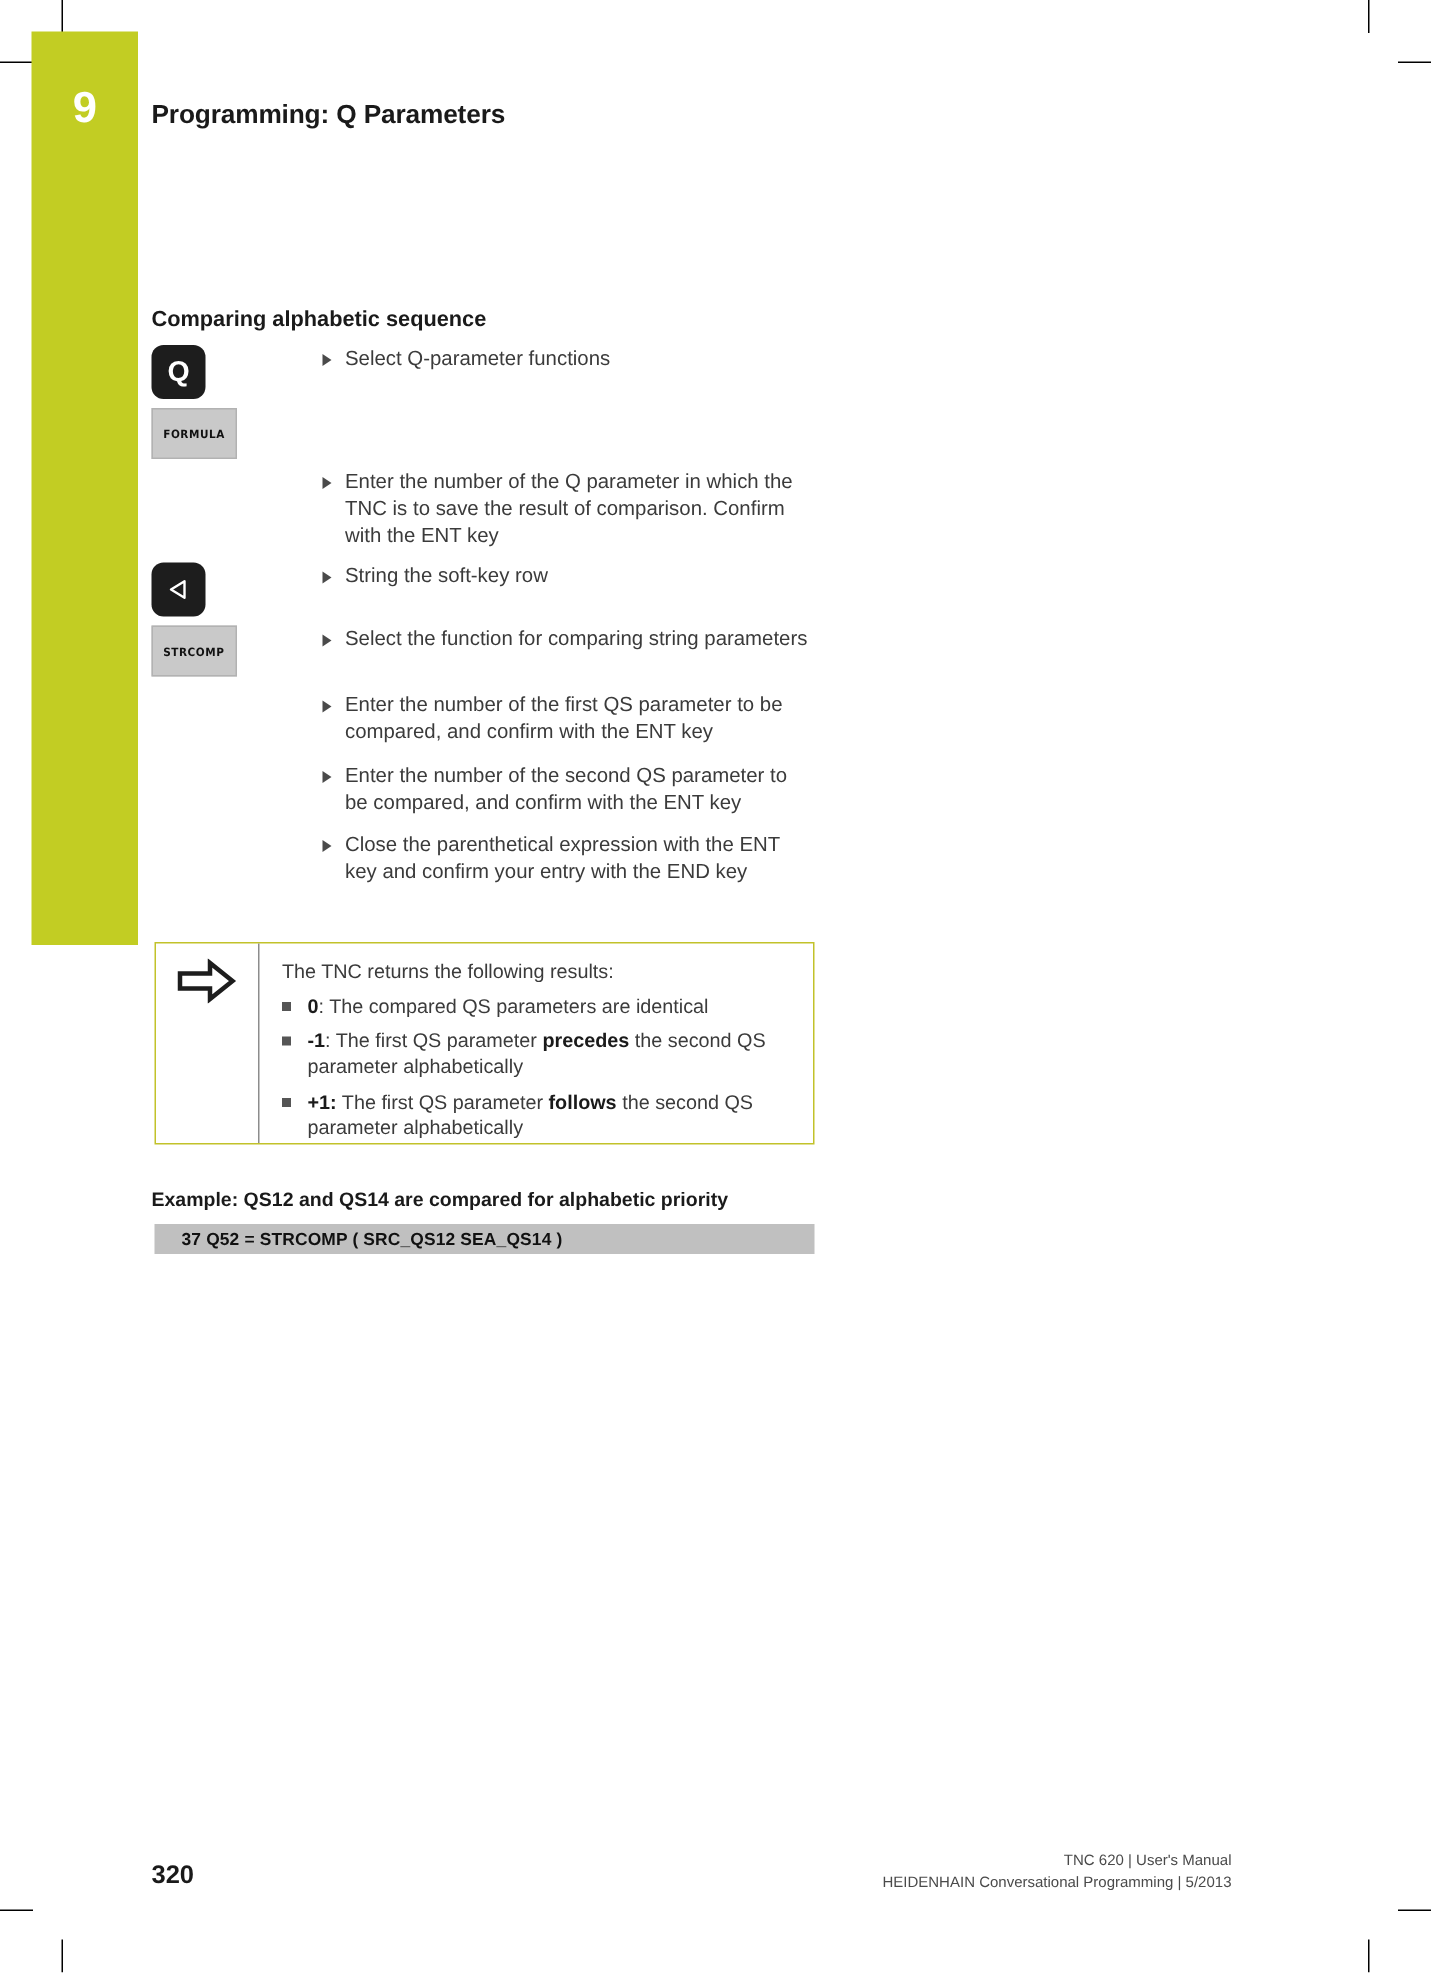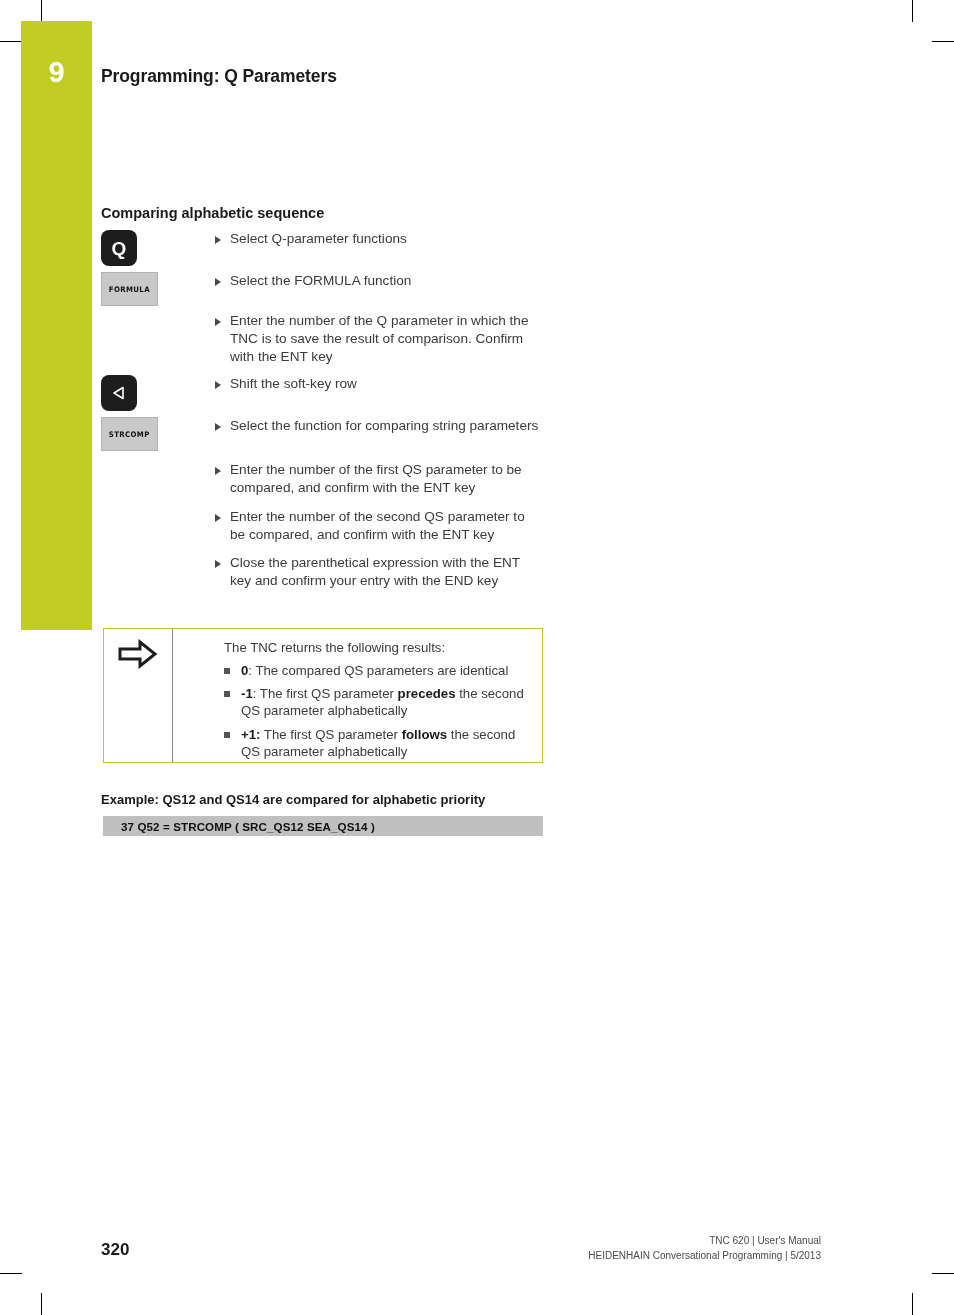--- a/index.html
+++ b/index.html
@@ -172,21 +172,20 @@
     width: 440px;
     height: 135px;
     border: 1.4px solid #c2c22a;
     background: #ffffff;
     box-sizing: border-box;
   }
   .note-inner {
     display: flex;
     height: 100%;
     box-sizing: border-box;
-    gap: 36px;
   }
   .note-icon-col {
     flex: 0 0 69px;
     border-right: 1px solid #8c8c8c;
     display: flex;
     align-items: flex-start;
     justify-content: center;
     padding-top: 10px;
     box-sizing: border-box;
   }
@@ -302,43 +301,39 @@
           <span class="tri-bullet"></span>
           <span class="step-text">Select Q-parameter functions</span>
         </div>
       </div>
       <div class="step-row" style="margin-top: 6px;">
         <div class="key-col">
           <div class="soft-key">
             <span class="glyph">FORMULA</span>
           </div>
         </div>
-        <div class="text-col">
-          <span class="tri-bullet"></span>
-          <span class="step-text">Select the FORMULA function</span>
-        </div>
       </div>
       <div class="step-row" style="margin-top: 6px;">
         <div class="key-col"></div>
         <div class="text-col">
           <span class="tri-bullet"></span>
           <span class="step-text">Enter the number of the Q parameter in which the TNC is to save the result of comparison. Confirm with the ENT key</span>
         </div>
       </div>
       <div class="step-row" style="margin-top: 9px;">
         <div class="key-col">
           <div class="hard-key">
             <svg width="20" height="20" viewBox="0 0 20 20" aria-hidden="true">
               <polygon points="5,10 14,4.5 14,15.5" fill="none" stroke="#ffffff" stroke-width="1.6" stroke-linejoin="round"></polygon>
             </svg>
           </div>
         </div>
         <div class="text-col">
           <span class="tri-bullet"></span>
-          <span class="step-text">Shift the soft-key row</span>
+          <span class="step-text">String the soft-key row</span>
         </div>
       </div>
       <div class="step-row" style="margin-top: 6px;">
         <div class="key-col">
           <div class="soft-key">
             <span class="glyph">STRCOMP</span>
           </div>
         </div>
         <div class="text-col">
           <span class="tri-bullet"></span>

